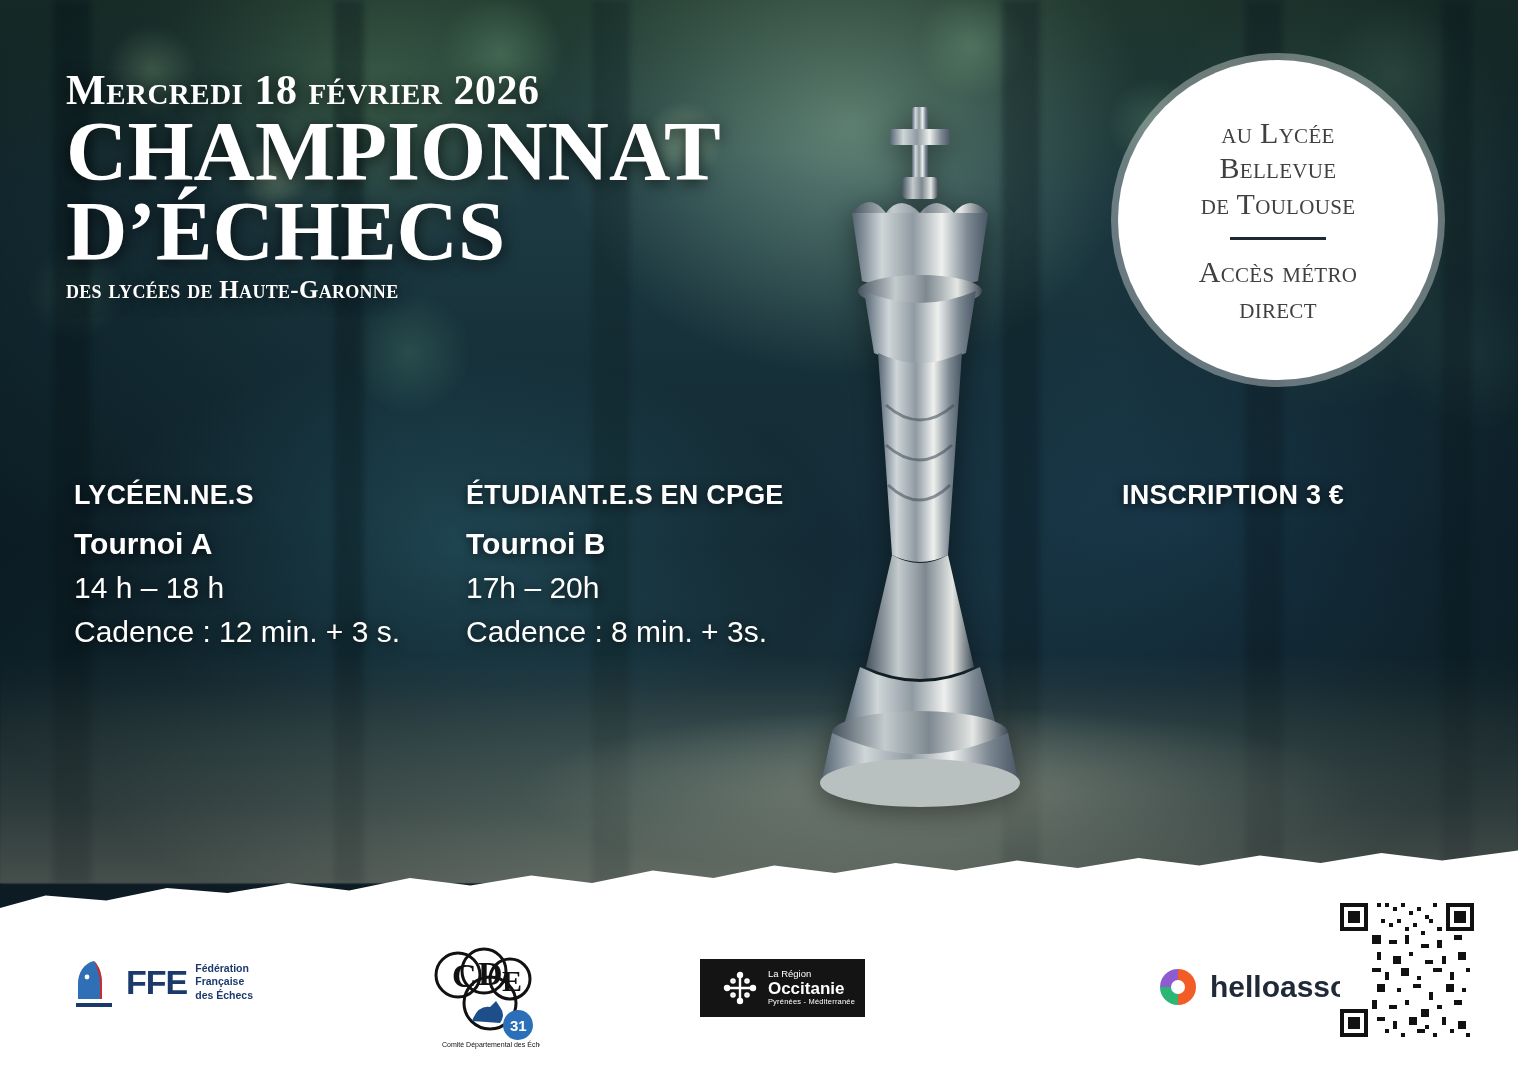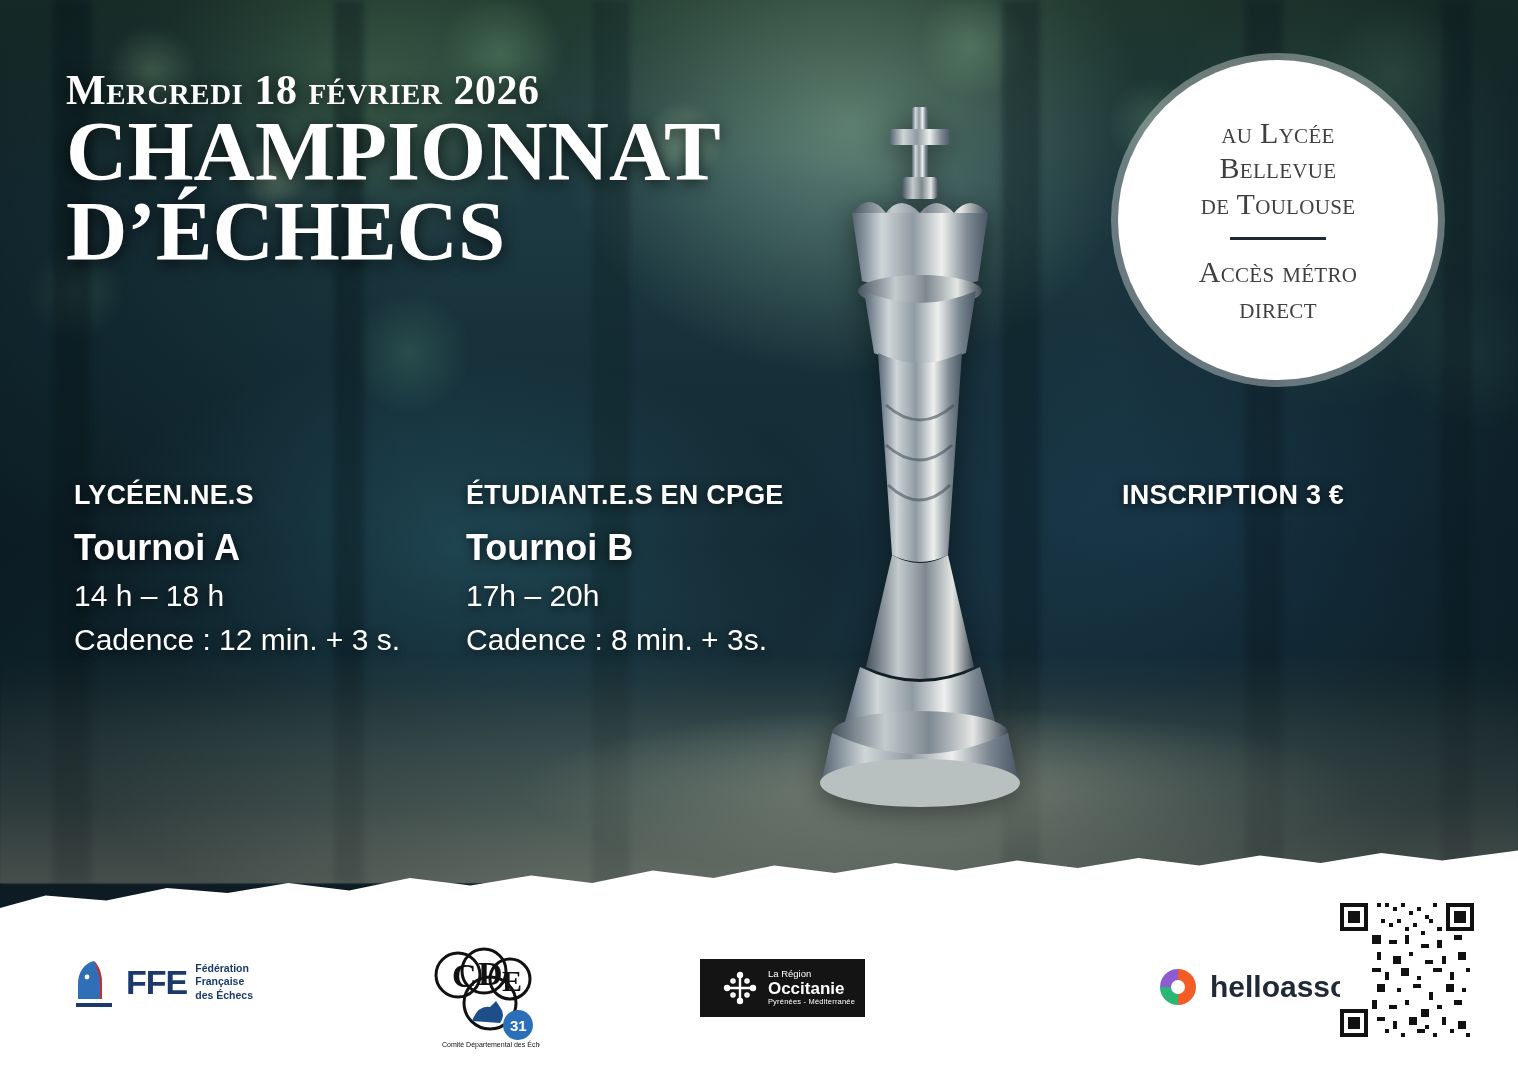--- a/index.html
+++ b/index.html
@@ -105,21 +105,21 @@
   .badge .b-line { font-size: 30px; line-height: 1.18; letter-spacing: .3px; }
   .badge .rule { width: 96px; height: 3px; background: #1b2a33; margin: 16px 0 14px; }
 
   
   .cols { position: absolute; left: 66px; top: 480px; width: 1400px; color: #fff; }
   .col { position: absolute; top: 0; }
   .col-a { left: 8px; width: 380px; }
   .col-b { left: 400px; width: 400px; }
   .col-c { left: 1020px; width: 400px; margin-left: 36px; }
   .col-title { font-size: 27px; font-weight: 700; letter-spacing: .2px; text-shadow: 0 2px 10px rgba(0,0,0,.7); }
-  .col-sub { font-size: 36px; font-weight: 700; margin-top: 16px; text-shadow: 0 2px 10px rgba(0,0,0,.7); }
+  .col-sub { font-size: 30px; font-weight: 700; margin-top: 16px; text-shadow: 0 2px 10px rgba(0,0,0,.7); }
   .col-line { font-size: 30px; font-weight: 400; margin-top: 10px; text-shadow: 0 2px 10px rgba(0,0,0,.7); }
   .col-body { font-size: 19px; line-height: 1.38; margin-top: 18px; text-shadow: 0 2px 8px rgba(0,0,0,.75); }
 
   
   .logos { position: absolute; left: 0; right: 0; bottom: 16px; height: 120px; }
   .logo { position: absolute; display: flex; align-items: center; justify-content: center; }
 
   .ffe { left: 68px; top: 18px; }
   .ffe-mark { width: 52px; height: 54px; position: relative; }
   .ffe-txt { font-family: "Liberation Sans", sans-serif; font-weight: 700; font-size: 34px; color: #1b3a6b; margin-left: 6px; letter-spacing: -1px;}
@@ -194,20 +194,21 @@
       <ellipse cx="160" cy="648" rx="88" ry="22" fill="url(#met2)"></ellipse>
       <path d="M72 648 Q160 690 248 648 L258 694 Q160 730 62 694 Z" fill="url(#met)"></path>
       <ellipse cx="160" cy="698" rx="100" ry="24" fill="#b9c0c0"></ellipse>
     </svg>
   </div>
 
   <div class="headline">
     <div class="h-date" style="font-variant: small-caps;">Mercredi 18 février 2026</div>
     <div class="h-main1">CHAMPIONNAT</div>
     <div class="h-main2">D’ÉCHECS</div>
+    <div class="h-sub" style="font-variant: small-caps;">des lycées de Haute-Garonne</div>
   </div>
 
   <div class="badge" style="font-variant: small-caps;">
     <div class="b-line" style="font-variant: small-caps;">au Lycée</div>
     <div class="b-line" style="font-variant: small-caps;">Bellevue</div>
     <div class="b-line" style="font-variant: small-caps;">de Toulouse</div>
     <div class="rule"></div>
     <div class="b-line" style="font-variant: small-caps;">Accès métro</div>
     <div class="b-line" style="font-variant: small-caps;">direct</div>
   </div>

